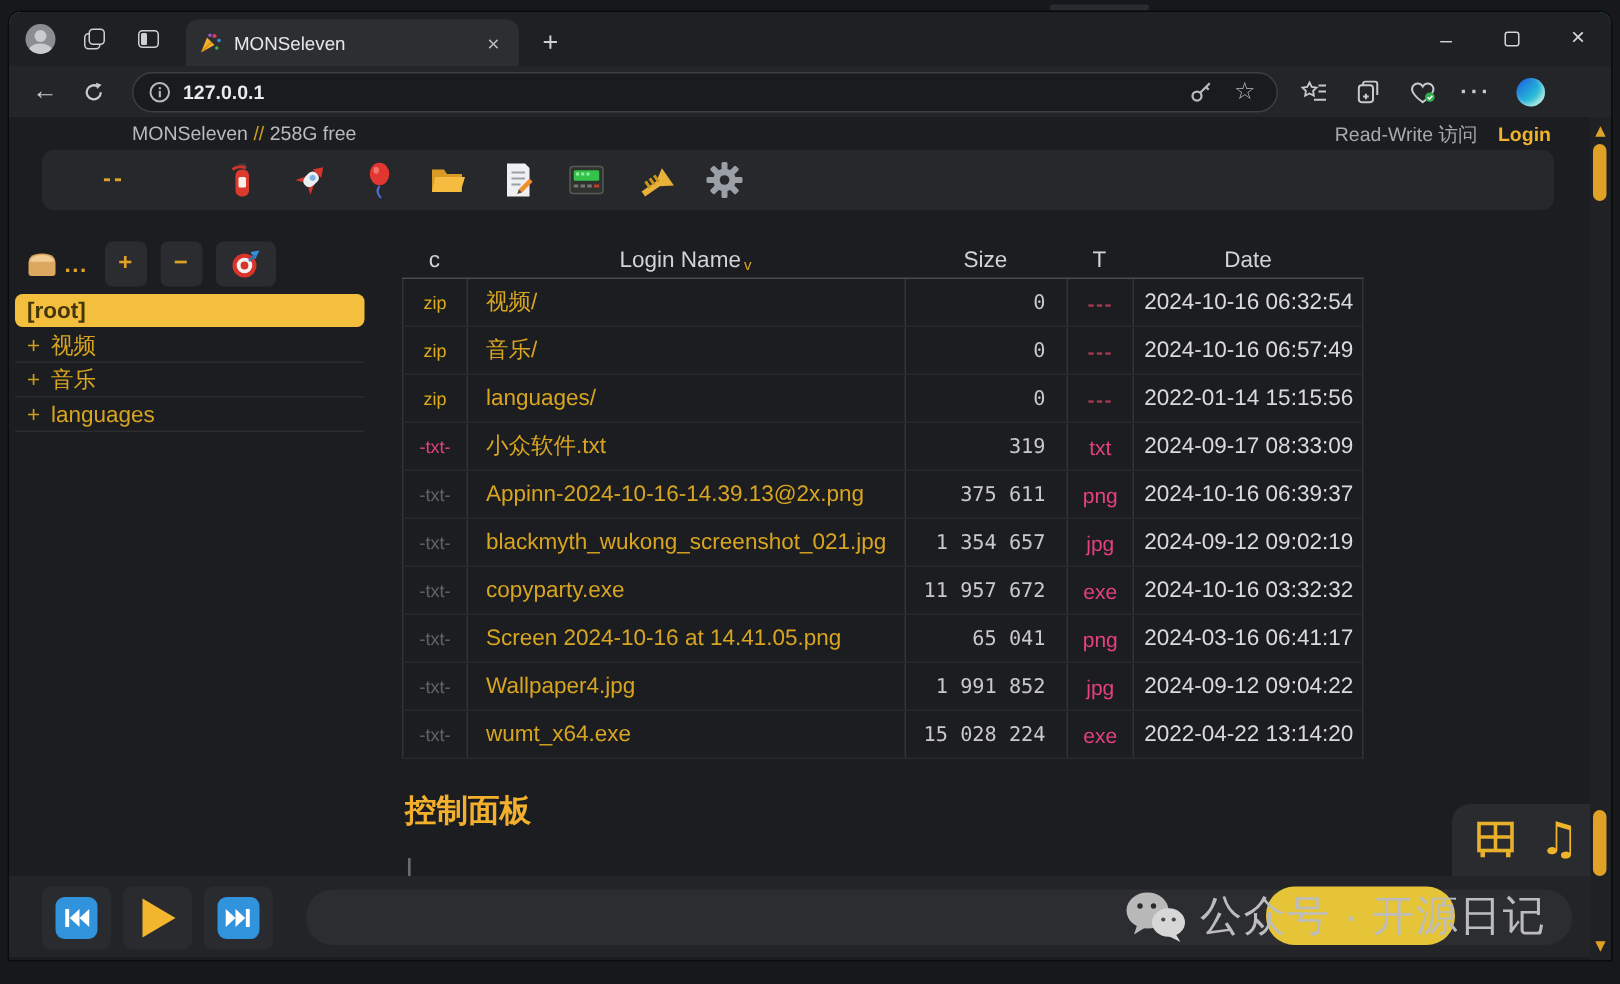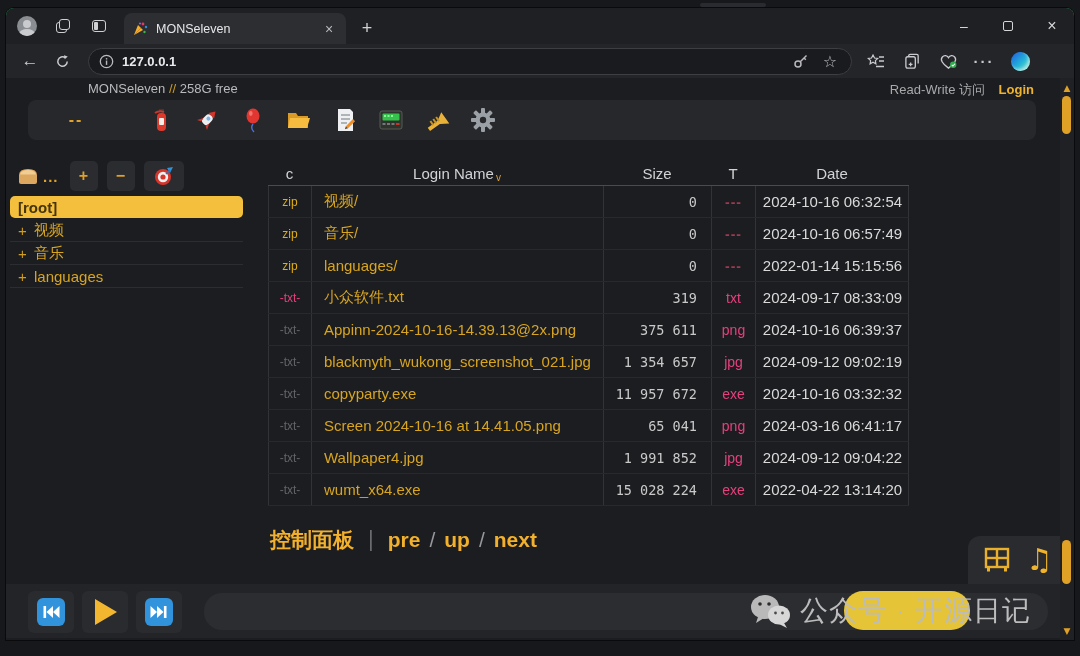--- a/index.html
+++ b/index.html
@@ -75,21 +75,21 @@
   .td.size-cell{justify-content:flex-end;padding-right:14px;color:#c9c9c9;font-family:"DejaVu Sans Mono",monospace;font-size:13.5px;}
   .td.type-cell{justify-content:center;font-size:14px;cursor:pointer;}
   .td.date-cell{justify-content:center;color:#dadada;}
   .accent{color:#e0ac18;}
   .pink{color:#e5407e;}
   .dim{color:#63646a;}
   .dashes{color:#9c3a50;letter-spacing:1px;font-weight:bold;}
   .ext{color:#e5407e;}
 
   
-  .bottom-nav{position:absolute;left:264px;top:448px;display:flex;gap:14px;}
+  .bottom-nav{position:absolute;left:264px;top:448px;display:flex;gap:14px;flex-direction:column;}
   .panel-link{color:#f2b02c;font-weight:bold;font-size:21px;cursor:pointer;}
   .vbar{color:#6a6b6e;font-size:22px;}
   .updir{display:flex;align-items:center;gap:9px;font-weight:bold;font-size:21px;color:#f2b02c;}
   .updir .sl{color:#98999c;font-weight:normal;}
   .updir span{cursor:pointer;}
 
   .corner-panel{position:absolute;right:0;top:458px;width:106px;height:48px;background:#2a2b2e;border-radius:12px 0 0 0;display:flex;align-items:center;justify-content:flex-start;padding-left:14px;gap:14px;}
   .note-glyph{color:#f0b42c;font-size:30px;line-height:1;cursor:pointer;font-family:"DejaVu Sans",sans-serif;}
 
   

